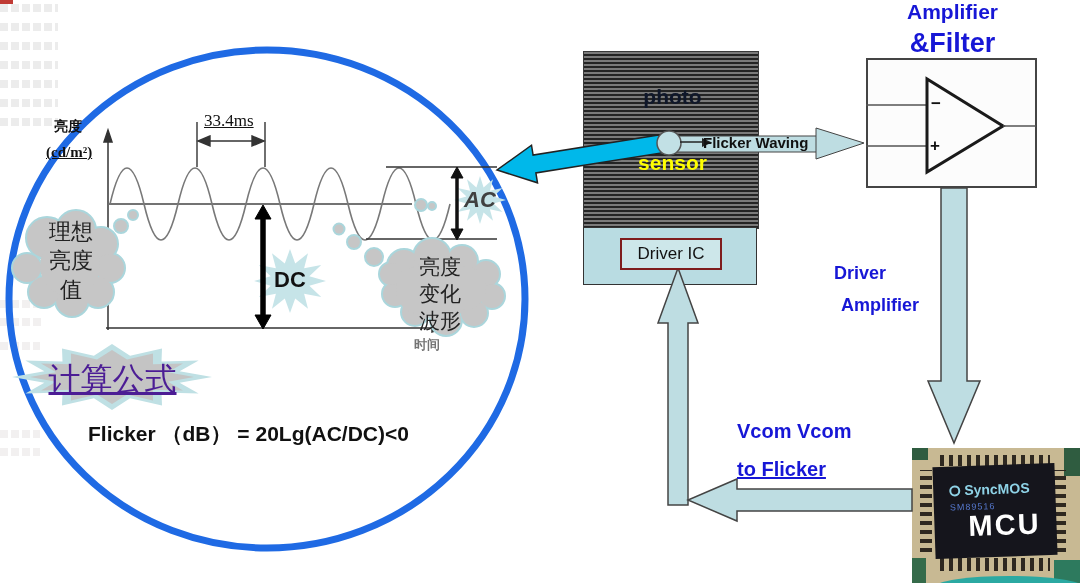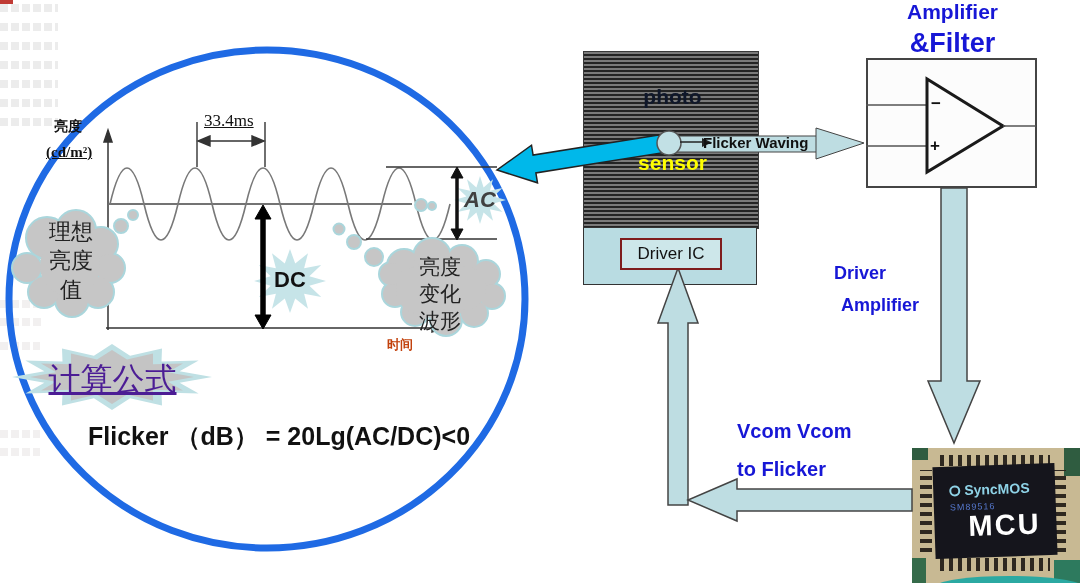--- a/index.html
+++ b/index.html
@@ -233,37 +233,37 @@
 
   <div class="abs txt" style="left:703px;top:134px;font-size:15px;color:#111;font-weight:bold;">Flicker Waving</div>
 
   <div class="abs txt" style="left:931px;top:94px;font-size:17px;font-weight:bold;color:#111;">−</div>
   <div class="abs txt" style="left:930px;top:136px;font-size:17px;font-weight:bold;color:#111;">+</div>
 
   <div class="abs txt blue" style="left:834px;top:263px;font-size:18px;">Driver</div>
   <div class="abs txt blue" style="left:841px;top:295px;font-size:18px;">Amplifier</div>
 
   <div class="abs txt blue" style="left:737px;top:420px;font-size:20px;">Vcom Vcom</div>
-  <div class="abs txt blue" style="left:737px;top:458px;font-size:20px;">to Flicker</div>
+  <div class="abs txt blue" style="left:737px;top:458px;font-size:20px;text-decoration:underline;">to Flicker</div>
 
   <div class="abs txt" style="left:54px;top:118px;font-size:14px;font-weight:bold;color:#111;">亮度</div>
   <div class="abs txt serif" style="left:46px;top:144px;font-size:15px;font-weight:bold;color:#111;">(cd/m²)</div>
-  <div class="abs txt" style="left:387px;top:336px;font-size:13px;font-weight:bold;color:#c2410c;">时间</div>
+  <div class="abs txt" style="left:414px;top:336px;font-size:13px;font-weight:bold;color:#737373;">时间</div>
   <div class="abs txt serif" style="left:204px;top:111px;font-size:17px;color:#111;">33.4ms</div>
 
   <div class="abs txt" style="left:464px;top:187px;font-size:22px;font-weight:bold;color:#404040;font-style:italic;">AC</div>
   <div class="abs txt" style="left:274px;top:267px;font-size:22px;font-weight:bold;color:#111;">DC</div>
 
   <div class="abs ctr" style="left:37px;top:217px;width:68px;font-size:22px;line-height:29px;color:#222;z-index:10;">
     <div>理想</div>
     <div>亮度</div>
     <div>值</div>
   </div>
   <div class="abs ctr" style="left:401px;top:253px;width:78px;font-size:21px;line-height:27px;color:#222;z-index:10;">
     <div>亮度</div>
     <div>变化</div>
     <div>波形</div>
   </div>
 
   <div class="abs txt ctr serif" style="left:40px;top:358px;width:145px;font-size:32px;color:#4c1d95;">计算公式</div>
-  <div class="abs txt" style="left:88px;top:420px;font-size:25px;font-weight:bold;color:#111;">Flicker （dB） = 20Lg(AC/DC)&lt;0</div>
+  <div class="abs txt" style="left:88px;top:420px;font-size:21px;font-weight:bold;color:#111;">Flicker （dB） = 20Lg(AC/DC)&lt;0</div>
 
 </div>
 
 </body></html>

